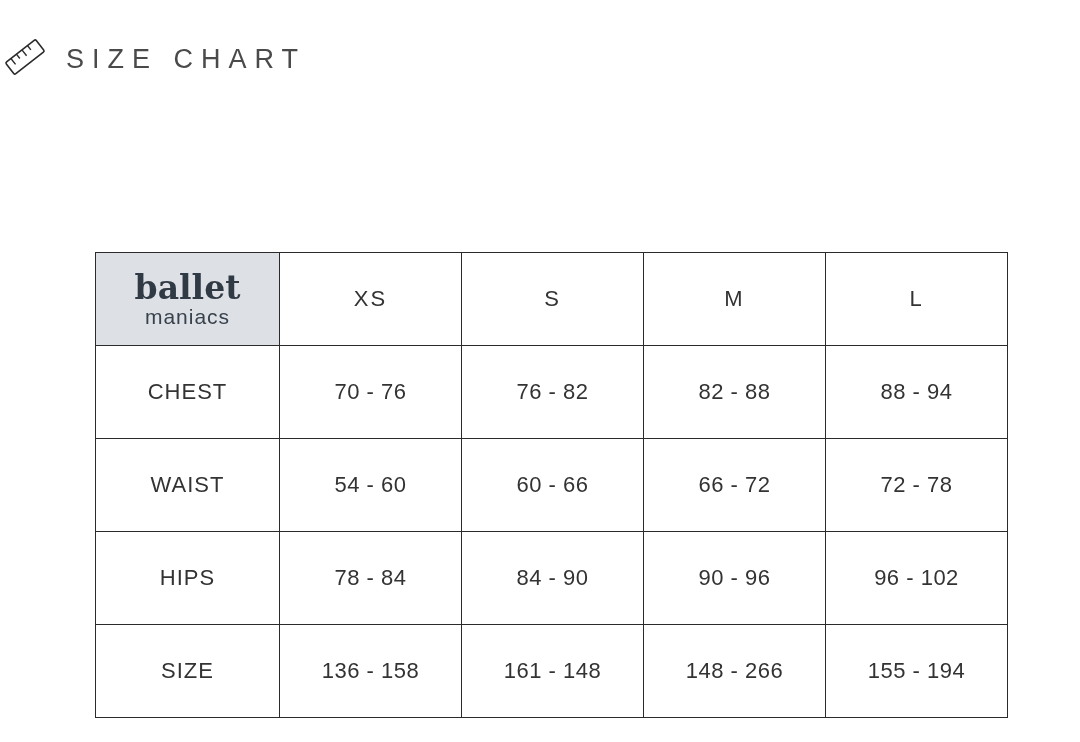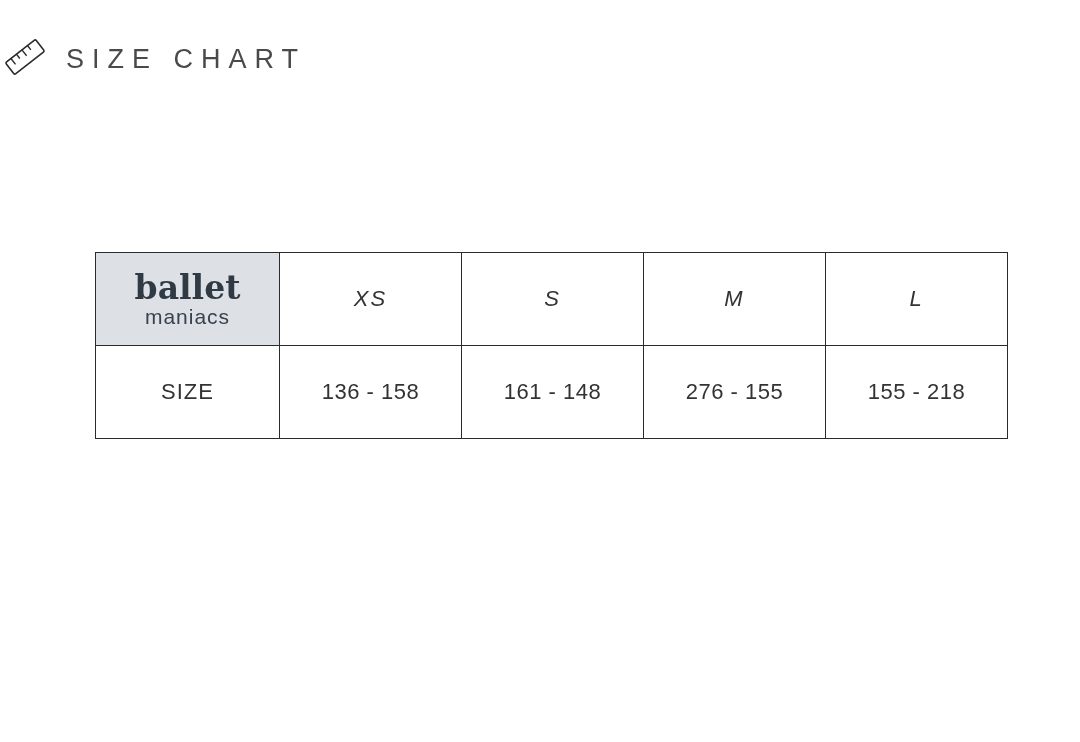--- a/index.html
+++ b/index.html
@@ -95,21 +95,20 @@
     color: #38424d;
     margin-top: 2px;
     font-weight: 400;
   }
 
   .size-head {
     font-size: 30px;
     color: #4d4d4d;
     letter-spacing: 2px;
     font-weight: 400;
-    font-style: italic;
   }
   .row-label {
     font-size: 23px;
     letter-spacing: 1px;
     color: #333333;
   }
   .value-cell {
     font-size: 23px;
     color: #333333;
     letter-spacing: 0.5px;
@@ -151,21 +150,42 @@
           </div>
         </th>
         <th class="size-head">XS</th>
         <th class="size-head">S</th>
         <th class="size-head">M</th>
         <th class="size-head">L</th>
       </tr>
     </thead>
     <tbody>
       <tr>
+        <td class="row-label">CHEST</td>
+        <td class="value-cell">70 - 76</td>
+        <td class="value-cell">76 - 82</td>
+        <td class="value-cell">82 - 88</td>
+        <td class="value-cell">88 - 94</td>
+      </tr>
+      <tr>
+        <td class="row-label">WAIST</td>
+        <td class="value-cell">54 - 60</td>
+        <td class="value-cell">60 - 66</td>
+        <td class="value-cell">66 - 72</td>
+        <td class="value-cell">72 - 78</td>
+      </tr>
+      <tr>
+        <td class="row-label">HIPS</td>
+        <td class="value-cell">78 - 84</td>
+        <td class="value-cell">84 - 90</td>
+        <td class="value-cell">90 - 96</td>
+        <td class="value-cell">96 - 102</td>
+      </tr>
+      <tr>
         <td class="row-label">SIZE</td>
         <td class="value-cell">136 - 158</td>
         <td class="value-cell">161 - 148</td>
-        <td class="value-cell">276 - 155</td>
-        <td class="value-cell">155 - 218</td>
+        <td class="value-cell">148 - 266</td>
+        <td class="value-cell">155 - 194</td>
       </tr>
     </tbody>
   </table>
 </div>
 
 </body></html>

